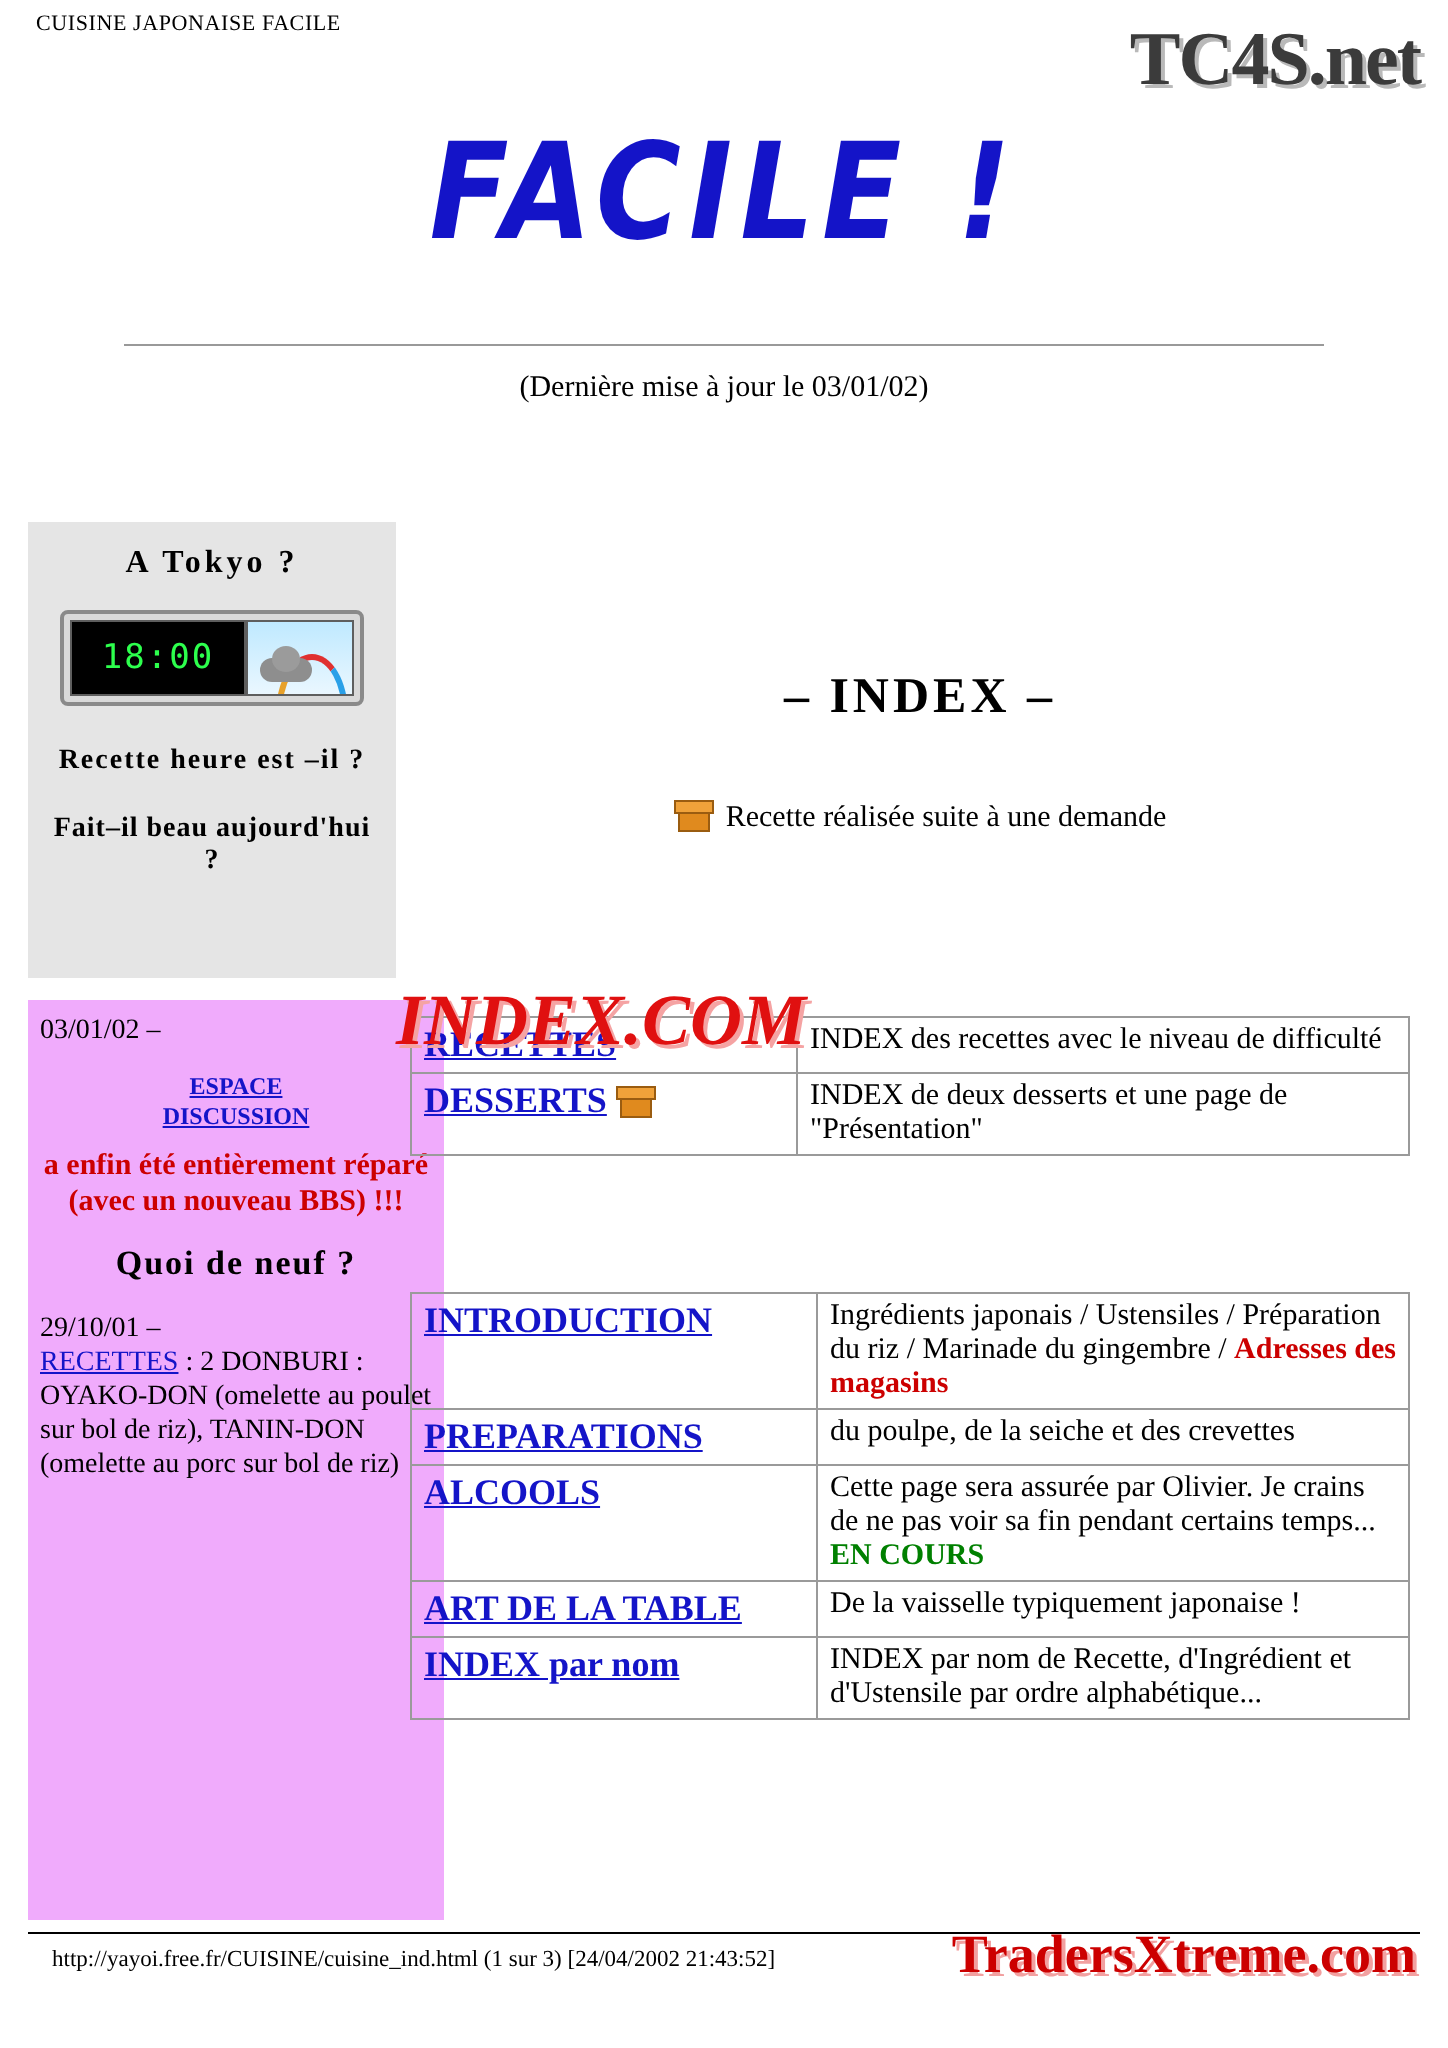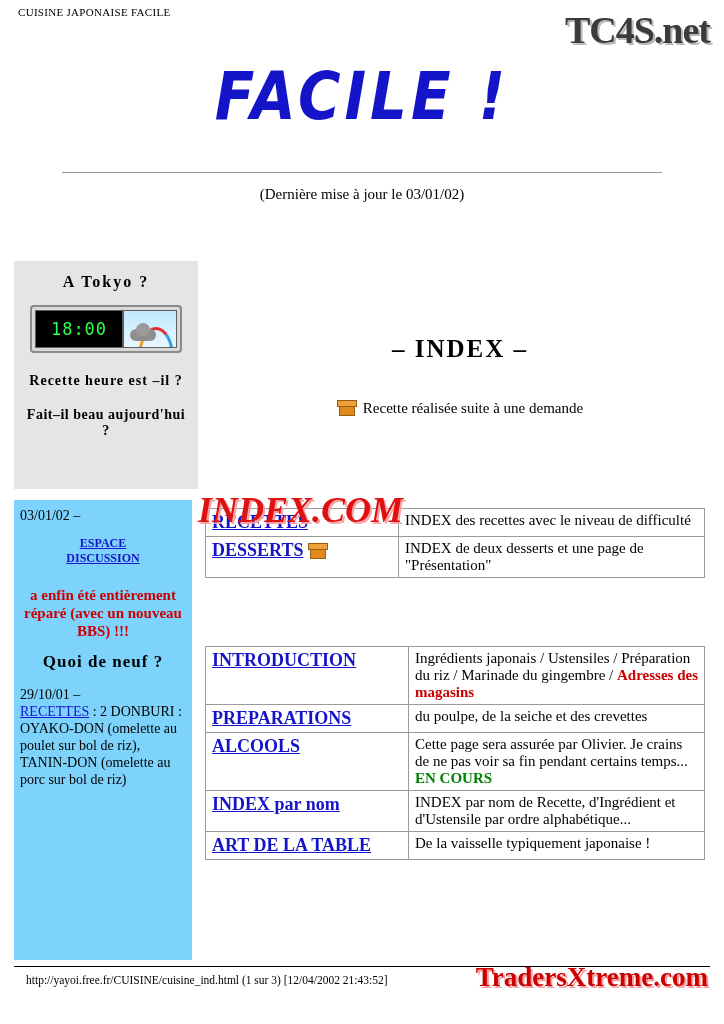--- a/index.html
+++ b/index.html
@@ -210,42 +210,42 @@
     background: #e08a1e;
     border: 1px solid #9a5c10;
     box-sizing: border-box;
   }
 
   
   .news-box {
     position: absolute;
     left: 14px;
     top: 500px;
-    width: 178px;
+    width: 208px;
     height: 460px;
-    background: #7dd3fc;
+    background: #f0abfc;
     font-family: "Liberation Serif", serif;
     padding: 8px 6px 16px 6px;
     box-sizing: border-box;
   }
   .news-date {
     font-size: 14px;
   }
   .espace {
     text-align: center;
     margin-top: 12px;
     font-weight: bold;
     font-size: 12px;
     color: #1414c8;
     text-decoration: underline;
     line-height: 1.25;
   }
   .espace-sub {
     text-align: center;
-    margin-top: 20px;
+    margin-top: 8px;
     font-weight: bold;
     font-size: 15px;
     color: #cc0000;
     line-height: 1.2;
   }
   .quoi {
     text-align: center;
     margin-top: 12px;
     font-weight: bold;
     font-size: 17px;
@@ -398,25 +398,25 @@
     </tr>
     <tr>
       <td class="lnk"><span class="u">PREPARATIONS</span></td>
       <td>du poulpe, de la seiche et des crevettes</td>
     </tr>
     <tr>
       <td class="lnk"><span class="u">ALCOOLS</span></td>
       <td><span>Cette page sera assurée par Olivier. Je crains de ne pas voir sa fin pendant certains temps... </span><span class="green-em">EN COURS</span></td>
     </tr>
     <tr>
+      <td class="lnk"><span class="u">ART  DE  LA  TABLE</span></td>
+      <td>De la vaisselle typiquement japonaise !</td>
+    </tr>
+    <tr>
       <td class="lnk"><span class="u">INDEX  par  nom</span></td>
       <td>INDEX par nom de Recette, d'Ingrédient et d'Ustensile par ordre alphabétique...</td>
     </tr>
-    <tr>
-      <td class="lnk"><span class="u">ART  DE  LA  TABLE</span></td>
-      <td>De la vaisselle typiquement japonaise !</td>
-    </tr>
   </tbody>
 </table>
 
 <div class="footer-rule"></div>
-<div class="footer-url">http://yayoi.free.fr/CUISINE/cuisine_ind.html (1 sur 3) [12/04/2002 21:43:52]</div>
+<div class="footer-url">http://yayoi.free.fr/CUISINE/cuisine_ind.html (1 sur 3) [24/04/2002 21:43:52]</div>
 <div class="watermark-bottom">TradersXtreme.com</div>
 
 </body></html>

